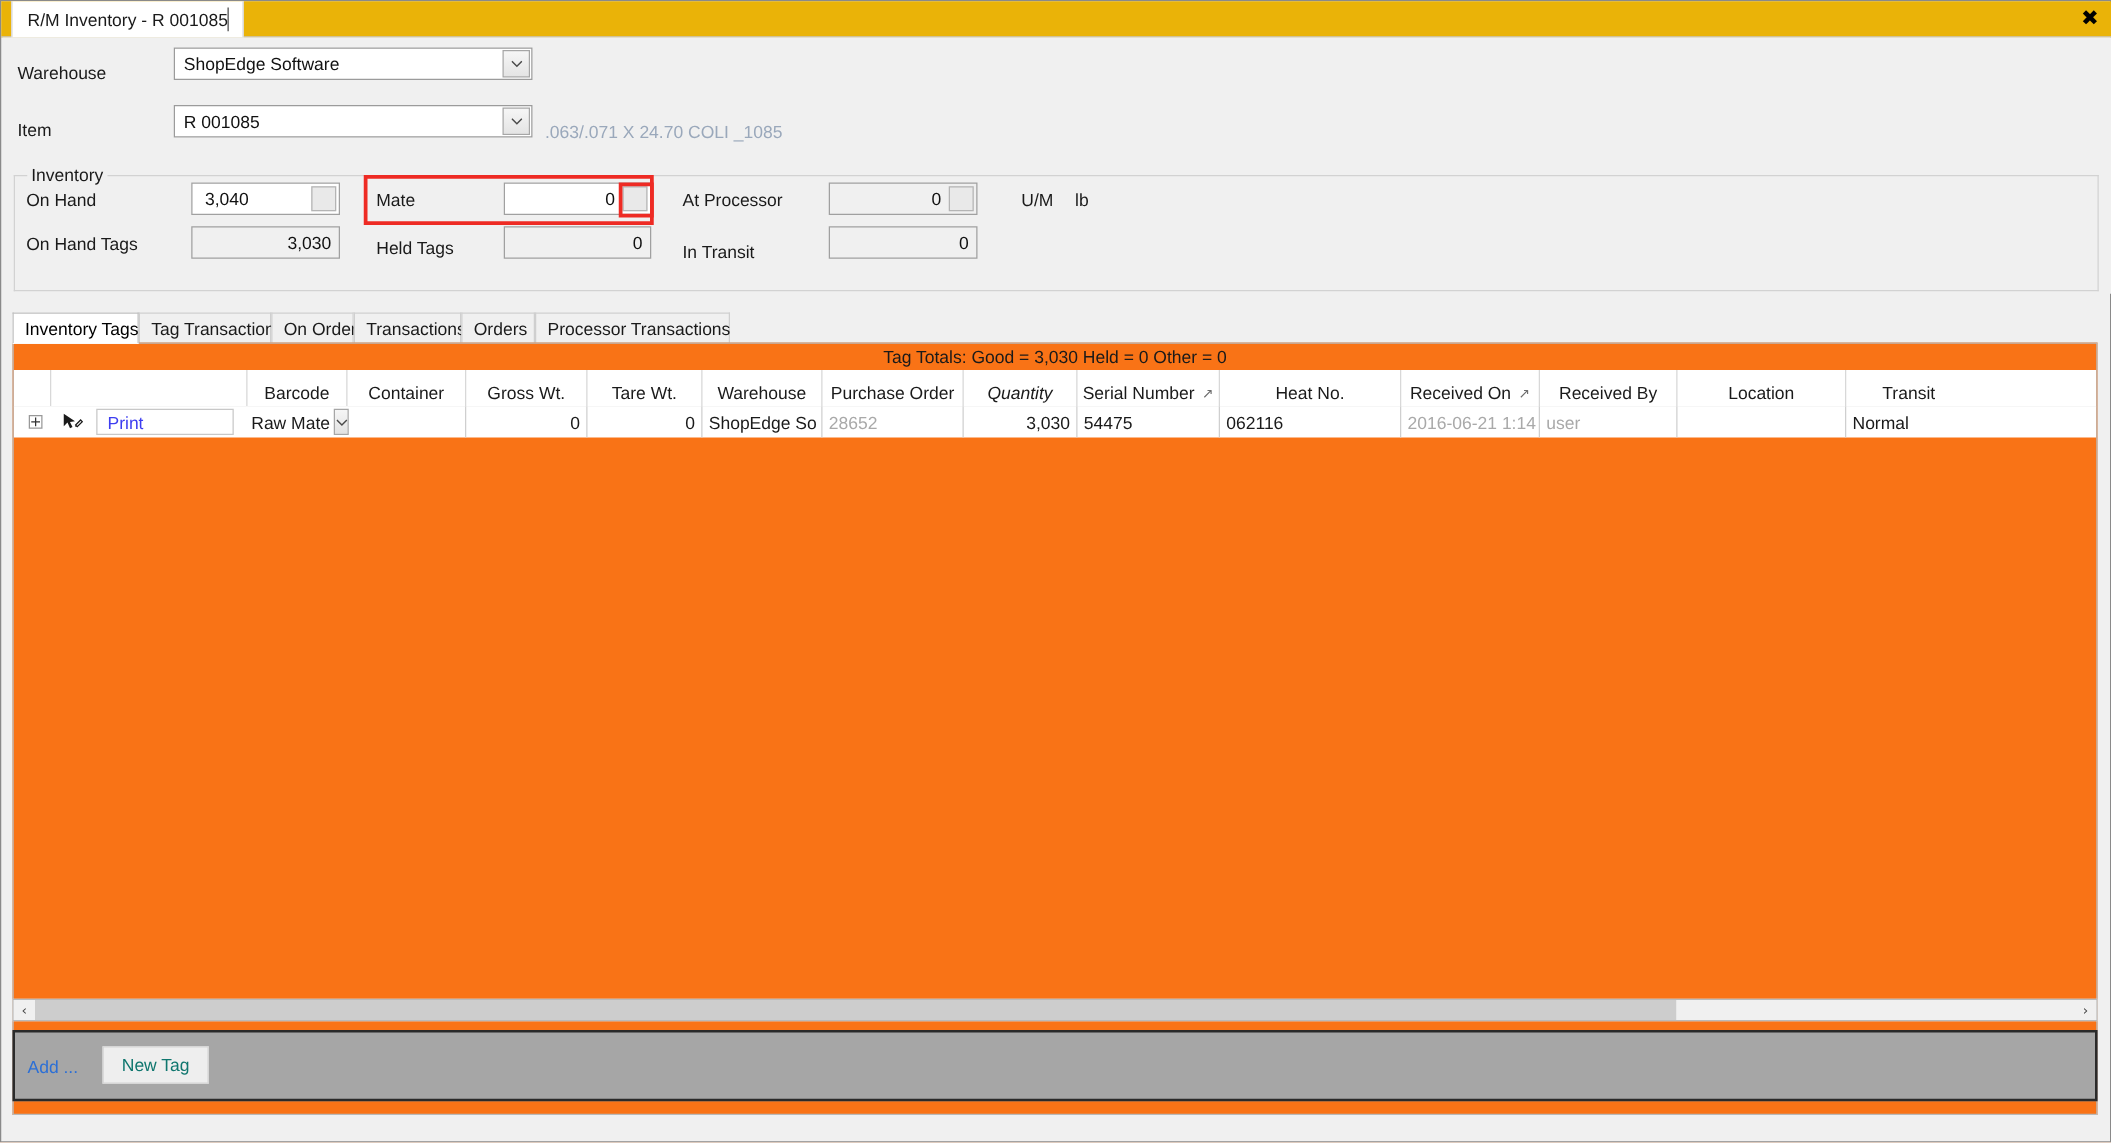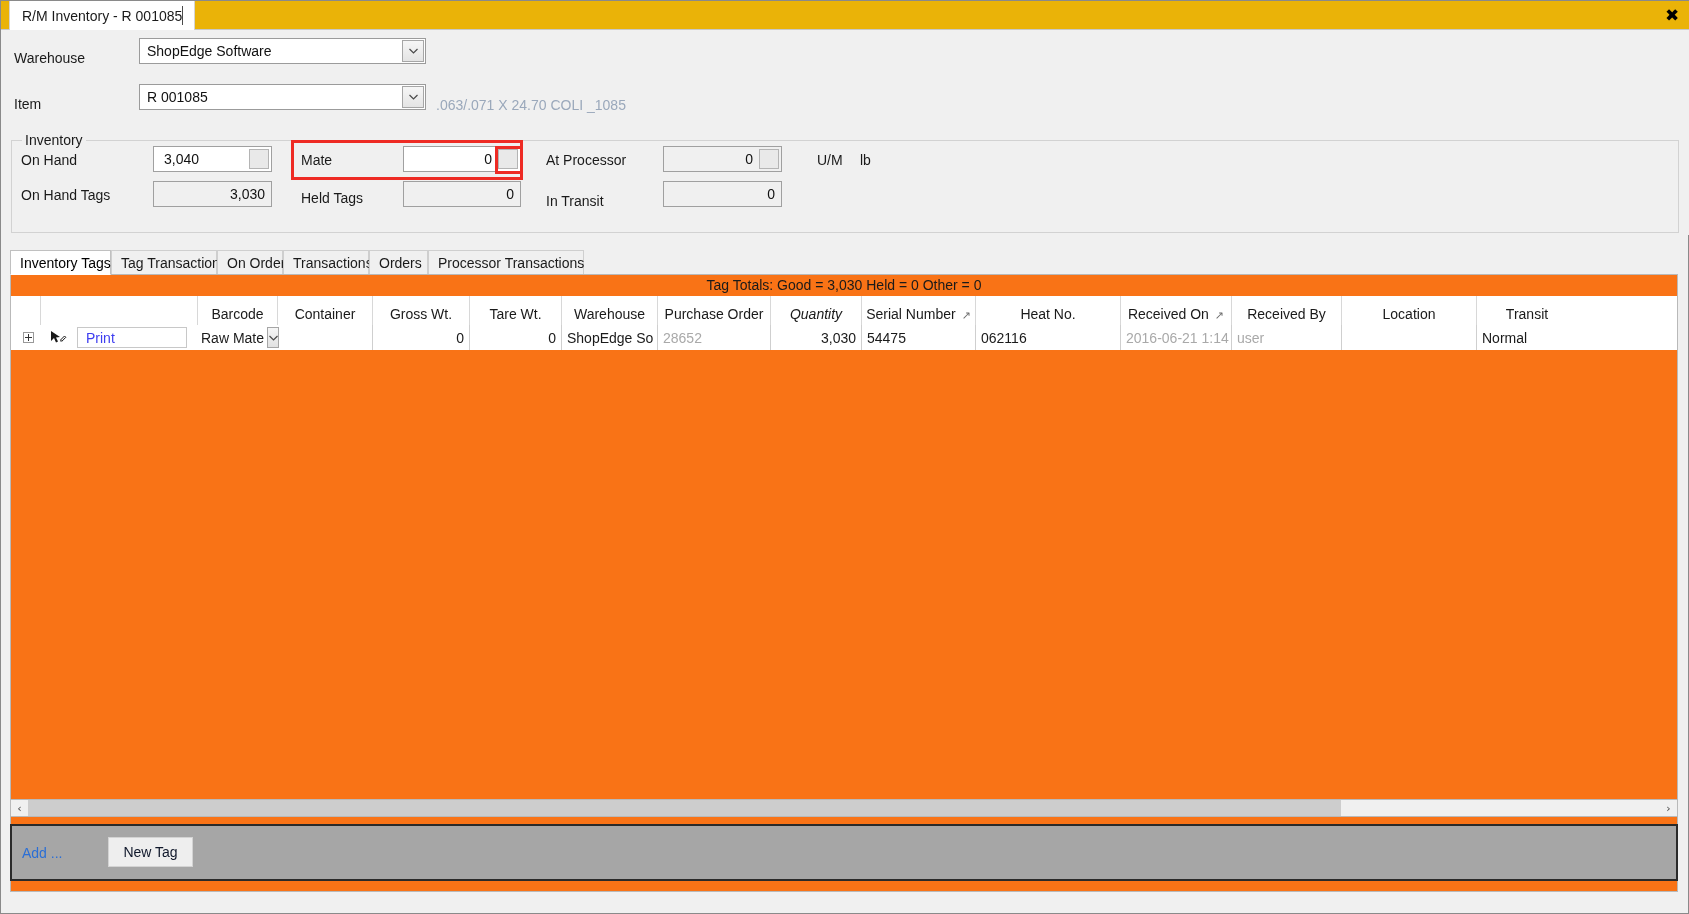--- a/index.html
+++ b/index.html
@@ -401,23 +401,22 @@
   }
   #new-tag-btn {
     position: absolute;
     left: 70px; top: 11px;
     width: 85px; height: 30px;
     background: #eeeeee;
     border: 1px solid #d3d3d3;
     box-sizing: border-box;
     display: flex; align-items: center; justify-content: center;
     font-size: 14px;
-    color: #0f172a;
-    cursor: pointer;
-    margin-left: 26px;
+    color: #0f766e;
+    cursor: pointer;
   }
 </style>
 </head>
 <body>
 
 <div id="window">
 
   <div id="titlebar">
     <div id="doc-tab">
       <span>R/M Inventory - R 001085</span>

